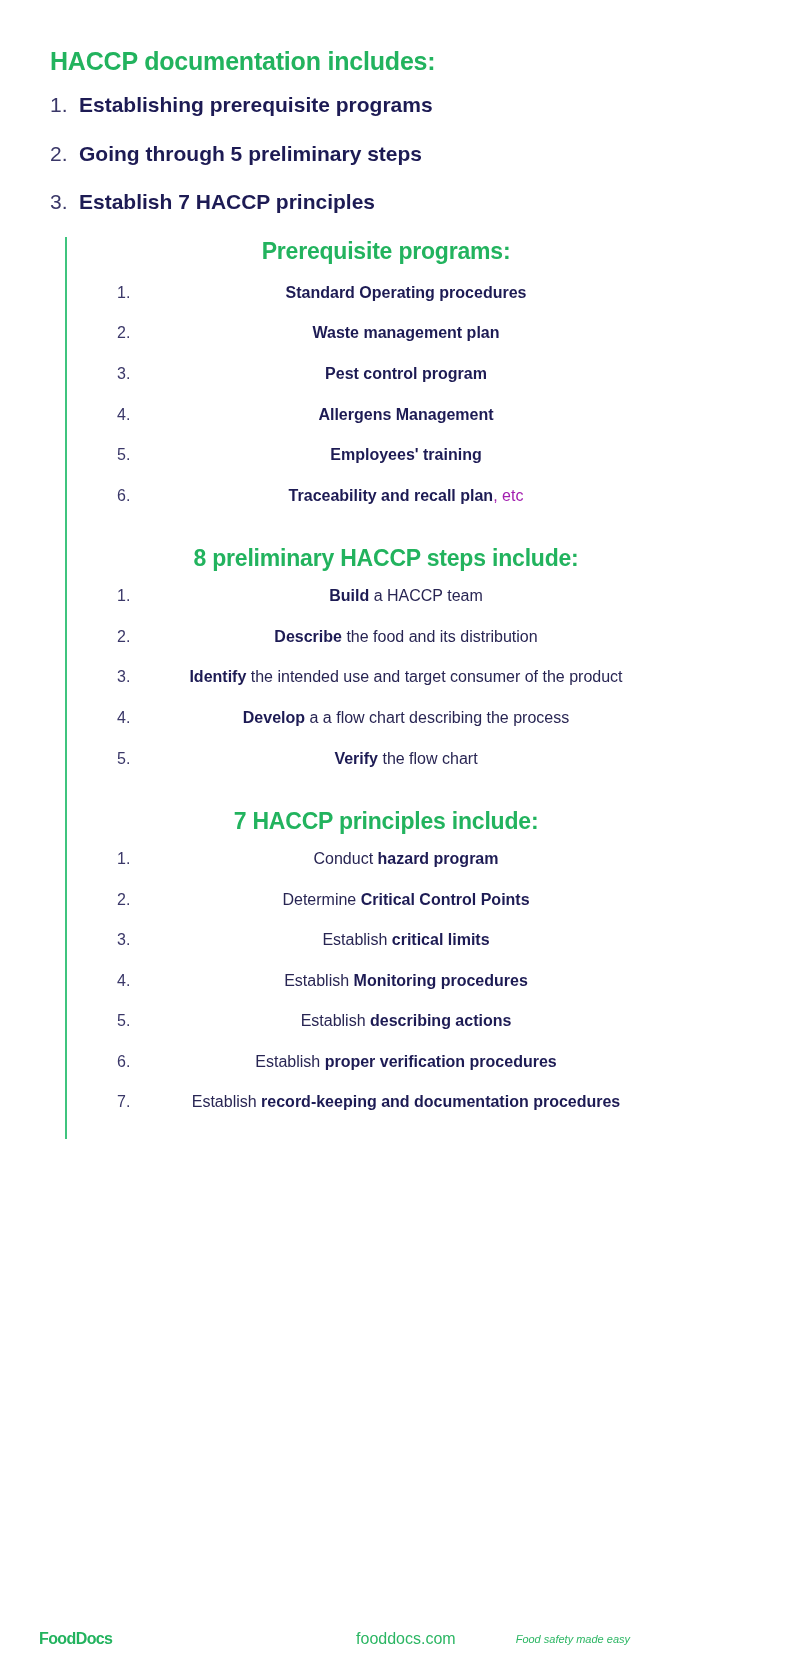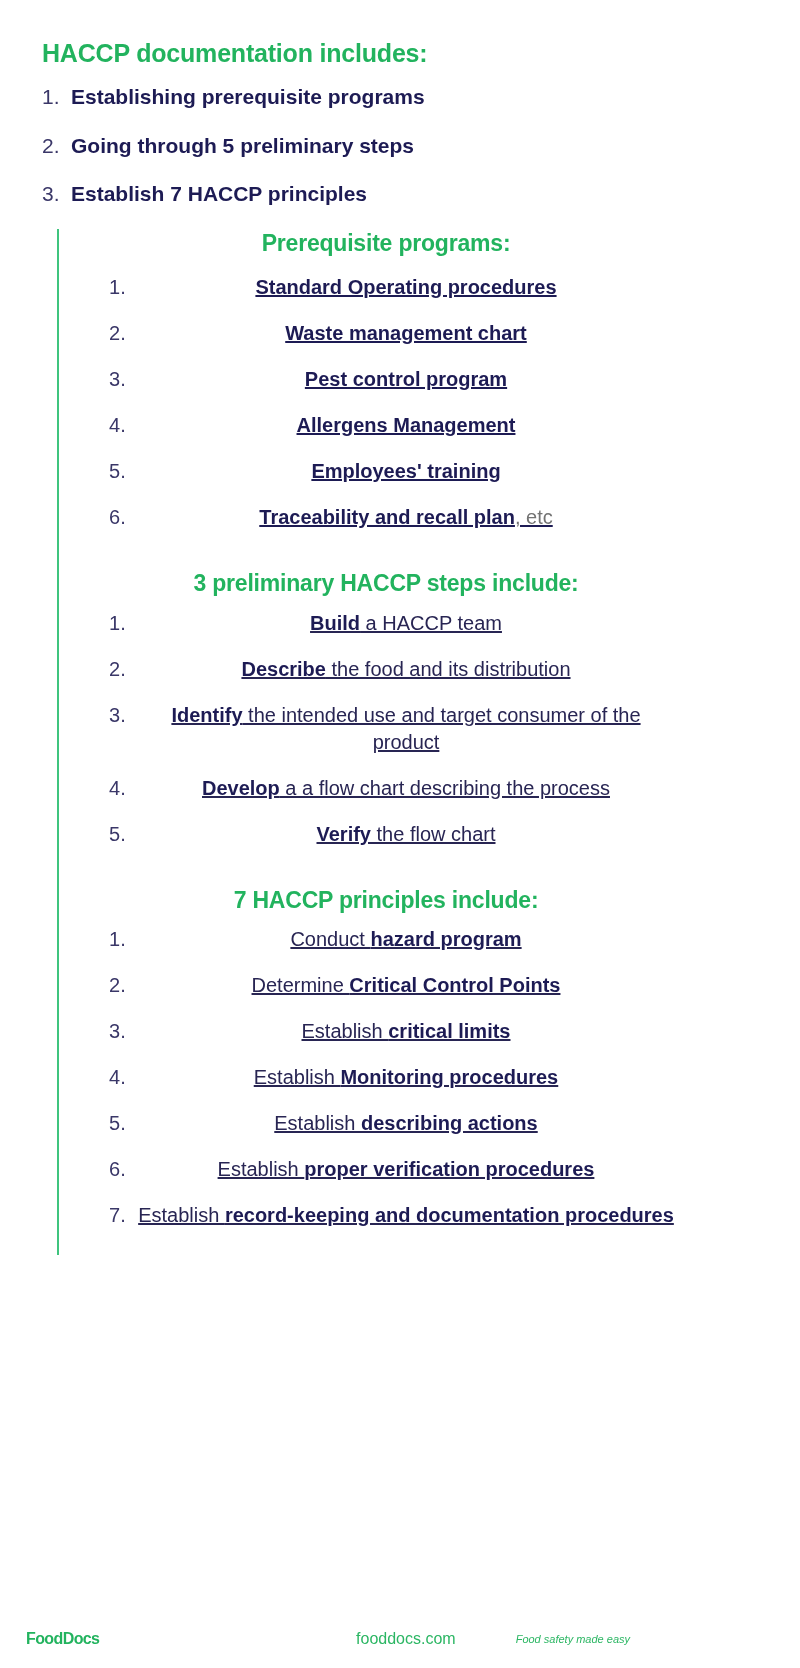--- a/index.html
+++ b/index.html
@@ -14,21 +14,21 @@
     color: #1e1b4b;
     position: relative;
     overflow: hidden;
   }
 
   .page {
     position: relative;
     width: 676px;
     height: 1668px;
     box-sizing: border-box;
-    padding: 0;
+    padding: 8px;
   }
 
   
   .top-block {
     padding: 38px 40px 0 42px;
   }
 
   .h-green {
     color: #22b35e;
     font-weight: 700;
@@ -91,25 +91,24 @@
     list-style: none;
     margin: 0;
     padding: 0 0 0 13px;
     counter-reset: subitem;
   }
   ol.sub-list > li {
     counter-increment: subitem;
     position: relative;
     padding-left: 27px;
     margin: 0 0 19px 0;
-    font-size: 20px;
+    font-size: 16px;
     font-weight: 400;
     color: #282553;
     line-height: 1.35;
-    text-decoration: underline;
   }
   ol.sub-list > li:last-child {
     margin-bottom: 0;
   }
   ol.sub-list > li::before {
     content: counter(subitem) ".";
     position: absolute;
     left: 0;
     top: 0;
     font-weight: 400;
@@ -120,31 +119,31 @@
     color: #1d1b54;
   }
 
   
   ol.sub-list.all-bold > li {
     font-weight: 700;
     color: #1d1b54;
   }
   ol.sub-list.all-bold > li span.reg {
     font-weight: 400;
-    color: #737373;
+    color: #a21caf;
   }
 
   .spacer-bottom {
     height: 26px;
   }
 
   
   .footer {
     position: absolute;
-    left: 0;
+    left: 13px;
     right: 0;
     bottom: 16px;
     height: 26px;
     display: flex;
     align-items: center;
     padding: 0 24px 0 26px;
     box-sizing: border-box;
   }
   .logo {
     flex: 0 0 auto;
@@ -181,30 +180,30 @@
       <li>Establish 7 HACCP principles</li>
     </ol>
   </div>
 
   <div class="framed">
 
     <div class="section sec-first">
       <h2 class="h-green">Prerequisite programs:</h2>
       <ol class="sub-list all-bold">
         <li><span>Standard Operating procedures</span><span class="reg"></span></li>
-        <li><span>Waste management chart</span><span class="reg"></span></li>
+        <li><span>Waste management plan</span><span class="reg"></span></li>
         <li><span>Pest control program</span><span class="reg"></span></li>
         <li><span>Allergens Management</span><span class="reg"></span></li>
         <li><span>Employees' training</span><span class="reg"></span></li>
         <li><span>Traceability and recall plan</span><span class="reg">, etc</span></li>
       </ol>
     </div>
 
     <div class="section">
-      <h2 class="h-green">3 preliminary HACCP steps include:</h2>
+      <h2 class="h-green">8 preliminary HACCP steps include:</h2>
       <ol class="sub-list">
         <li><span></span><b>Build</b><span> a HACCP team</span></li>
         <li><span></span><b>Describe</b><span> the food and its distribution</span></li>
         <li><span></span><b>Identify</b><span> the intended use and target consumer of the product</span></li>
         <li><span></span><b>Develop</b><span> a a flow chart describing the process</span></li>
         <li><span></span><b>Verify</b><span> the flow chart</span></li>
       </ol>
     </div>
 
     <div class="section">

